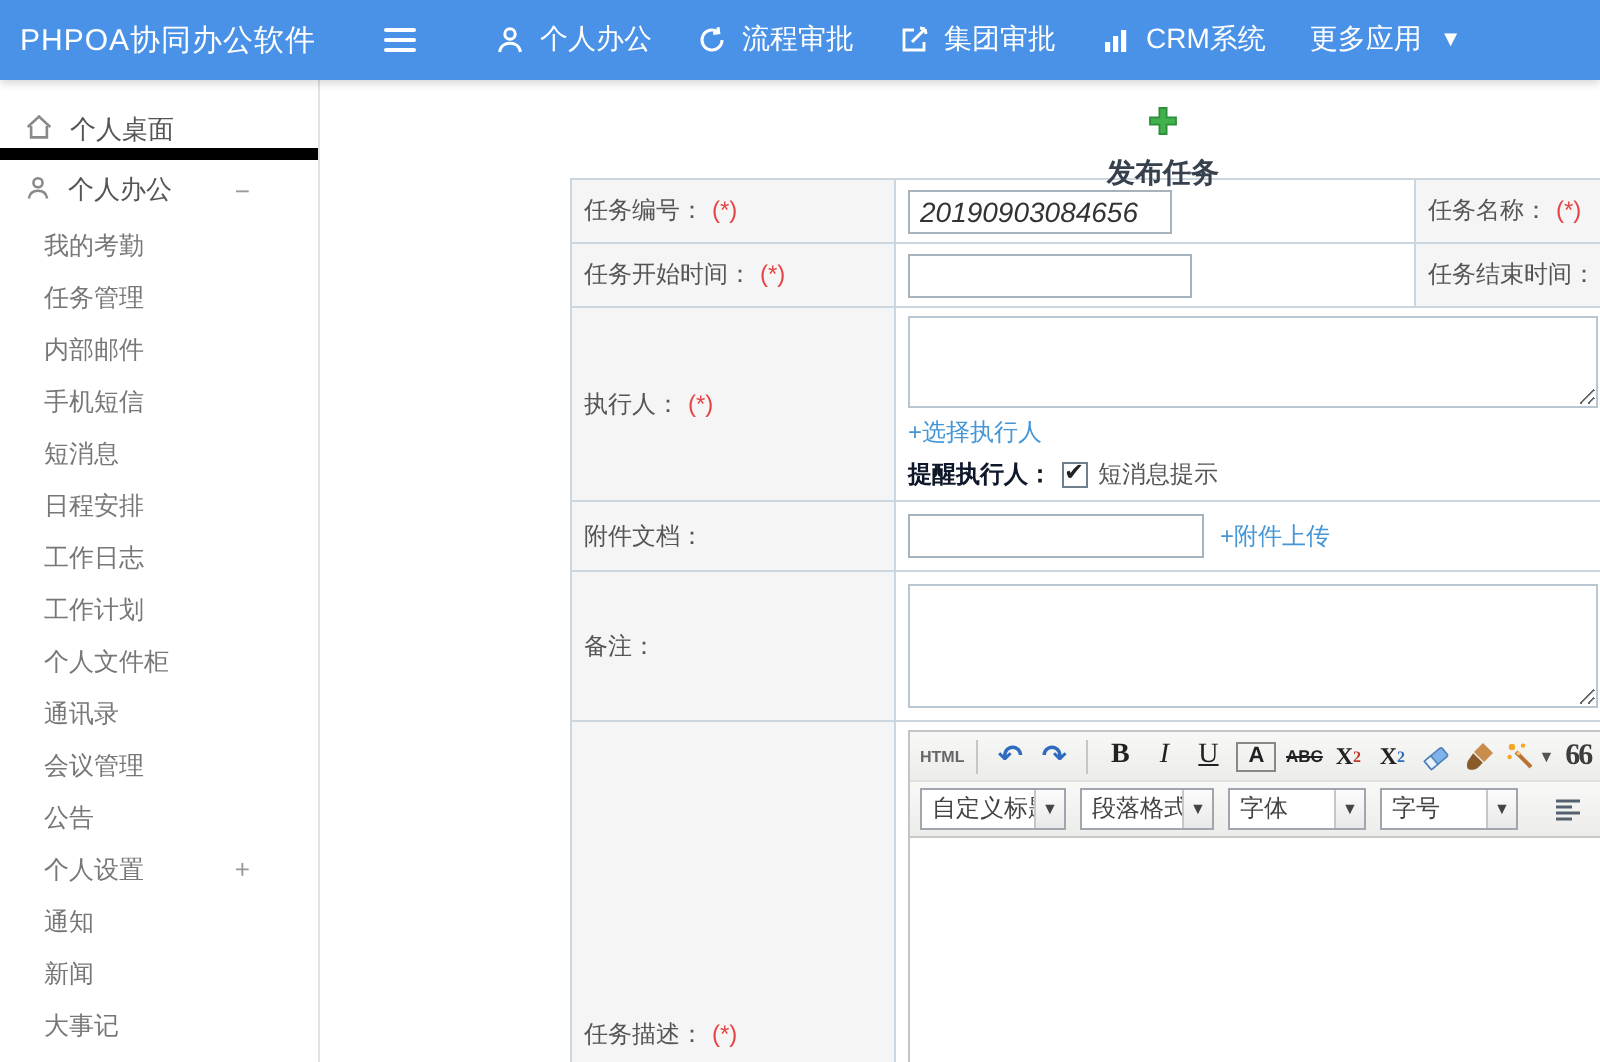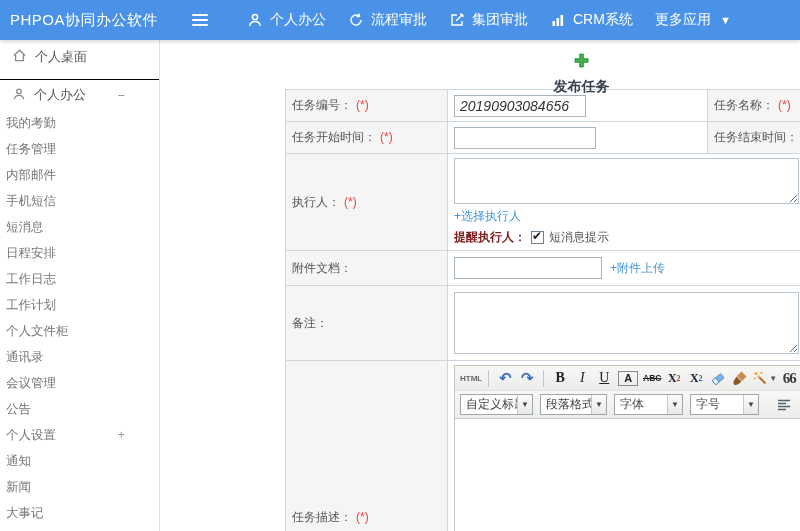--- a/index.html
+++ b/index.html
@@ -18,26 +18,26 @@
     padding:0 11px; height:40px; cursor:pointer; white-space:nowrap; }
   .nav-item svg { display:block; }
   .caret { font-size:11px; margin-left:2px; }
 
   
   .layout { display:flex; height:491px; }
 
   
   .sidebar { width:160px; background:#fff; border-right:1px solid #e3e3e3;
     padding-top:8px; flex-shrink:0; }
-  .side-top { height:32px; display:flex; align-items:flex-start; gap:8px;
-    padding-left:12px; font-size:13px; color:#555; border-bottom:1px solid #000000; cursor:pointer; }
+  .side-top { height:32px; display:flex; align-items:flex-end; gap:8px;
+    padding-left:12px; font-size:13px; color:#555; border-bottom:6px solid #000000; cursor:pointer; }
   .side-section { height:30px; display:flex; align-items:center; gap:8px;
     padding-left:12px; padding-right:34px; font-size:13px; color:#555; cursor:pointer; }
   .side-section .toggle, .side-item .toggle { margin-left:auto; color:#999; font-size:13px; }
-  .side-item { height:26px; line-height:26px; padding-left:6px; padding-right:34px;
+  .side-item { height:26px; line-height:26px; padding-left:22px; padding-right:34px;
     font-size:12.5px; color:#777; cursor:pointer; display:flex; }
 
   
   .main { flex:1; overflow:hidden; padding-left:125px; padding-top:13px; background:#fff; }
   .page-header { margin-left:78px; display:flex; align-items:center; gap:7px;
     font-size:14px; font-weight:bold; color:#37404d; height:20px;flex-direction:column; }
 
   
   table.form { border-collapse:collapse; table-layout:fixed; width:1100px; margin-top:16px; }
   table.form td { border:1px solid #ccd6de; font-size:12px; color:#555;
@@ -47,21 +47,21 @@
   input.txt { height:22px; border:1px solid #a6b2bc; background:#fff; padding:1px 5px;
     font-family:inherit; font-size:13px; color:#333; }
   input.txt.big { width:132px; font-size:14px;font-style:italic; }
   input.txt.mid { width:142px; }
   input.txt.attach { width:148px; }
   textarea.ta { display:block; width:345px; border:1px solid #b9c6d1; background:#fff;
     font-family:inherit; font-size:12px; color:#333; resize:both; }
   a.blue { color:#4596d6; text-decoration:none; font-size:12px; cursor:pointer; }
   .link-line { margin-top:4px; }
   .remind-line { margin-top:4px; display:flex; align-items:center; gap:5px; }
-  .remind-line b { color:#7f1d1d; font-size:12px; }
+  .remind-line b { color:#0f172a; font-size:12px; }
   .checkbox { position:relative; width:13px; height:13px; border:1px solid #6f7f8c;
     background:#fff; display:inline-block; cursor:pointer; }
   .checkbox.checked::after { content:"✔"; position:absolute; left:0px; top:-3px;
     font-size:12px; color:#222; font-weight:bold; }
   .attach-line { display:flex; align-items:center; gap:8px; }
   td.editor-cell { vertical-align:top; padding:3px; background:#fff; }
 
   
   .editor { width:622px; border:1px solid #c4c4c4; background:#fff; }
   .tb { display:flex; align-items:center; padding:3px 5px; gap:2px;

